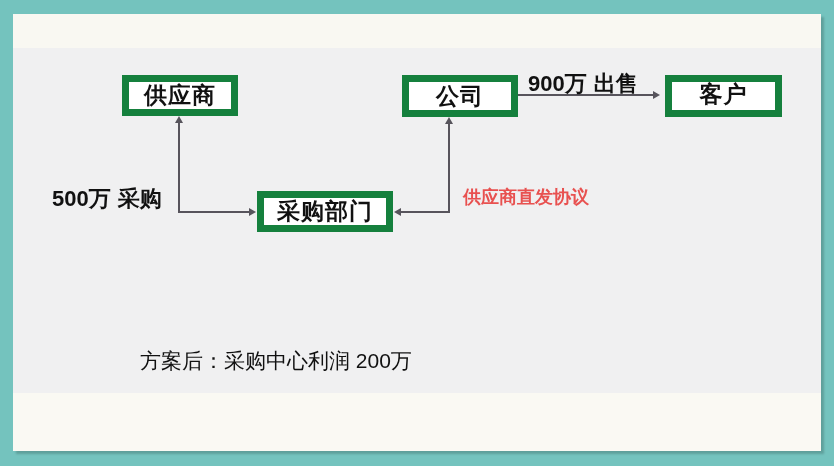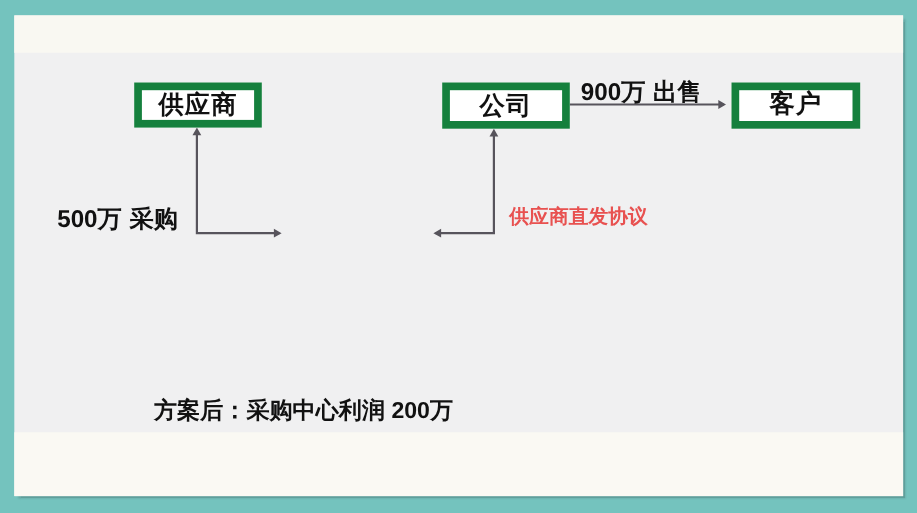--- a/index.html
+++ b/index.html
@@ -81,24 +81,23 @@
     font-size: 18px;
     font-weight: 700;
     color: #E85150;
     white-space: nowrap;
   }
 
   .footer-text {
     position: absolute;
     top: 347px;
     font-size: 21px;
-    font-weight: 700;
+    font-weight: 400;
     color: #111111;
     white-space: nowrap;
-    margin-top: 12px;
   }
   .footer-left  { left: 140px; }
   .footer-right { left: 465px; }
 </style>
 </head>
 <body>
 
 <div class="stage">
   <div class="card">
     <div class="strip-top"></div>
@@ -124,20 +123,23 @@
 
     <div class="node node-supplier">
       <span>供应商</span>
     </div>
     <div class="node node-company">
       <span>公司</span>
     </div>
     <div class="node node-customer">
       <span>客户</span>
     </div>
+    <div class="node node-procurement">
+      <span>采购部门</span>
+    </div>
 
     <div class="flow-label label-purchase">
       <span class="amount">500万</span><span class="action">采购</span>
     </div>
 
     <div class="flow-label label-sell-900">
       <span class="amount">900万</span><span class="action">出售</span>
     </div>
 
 

